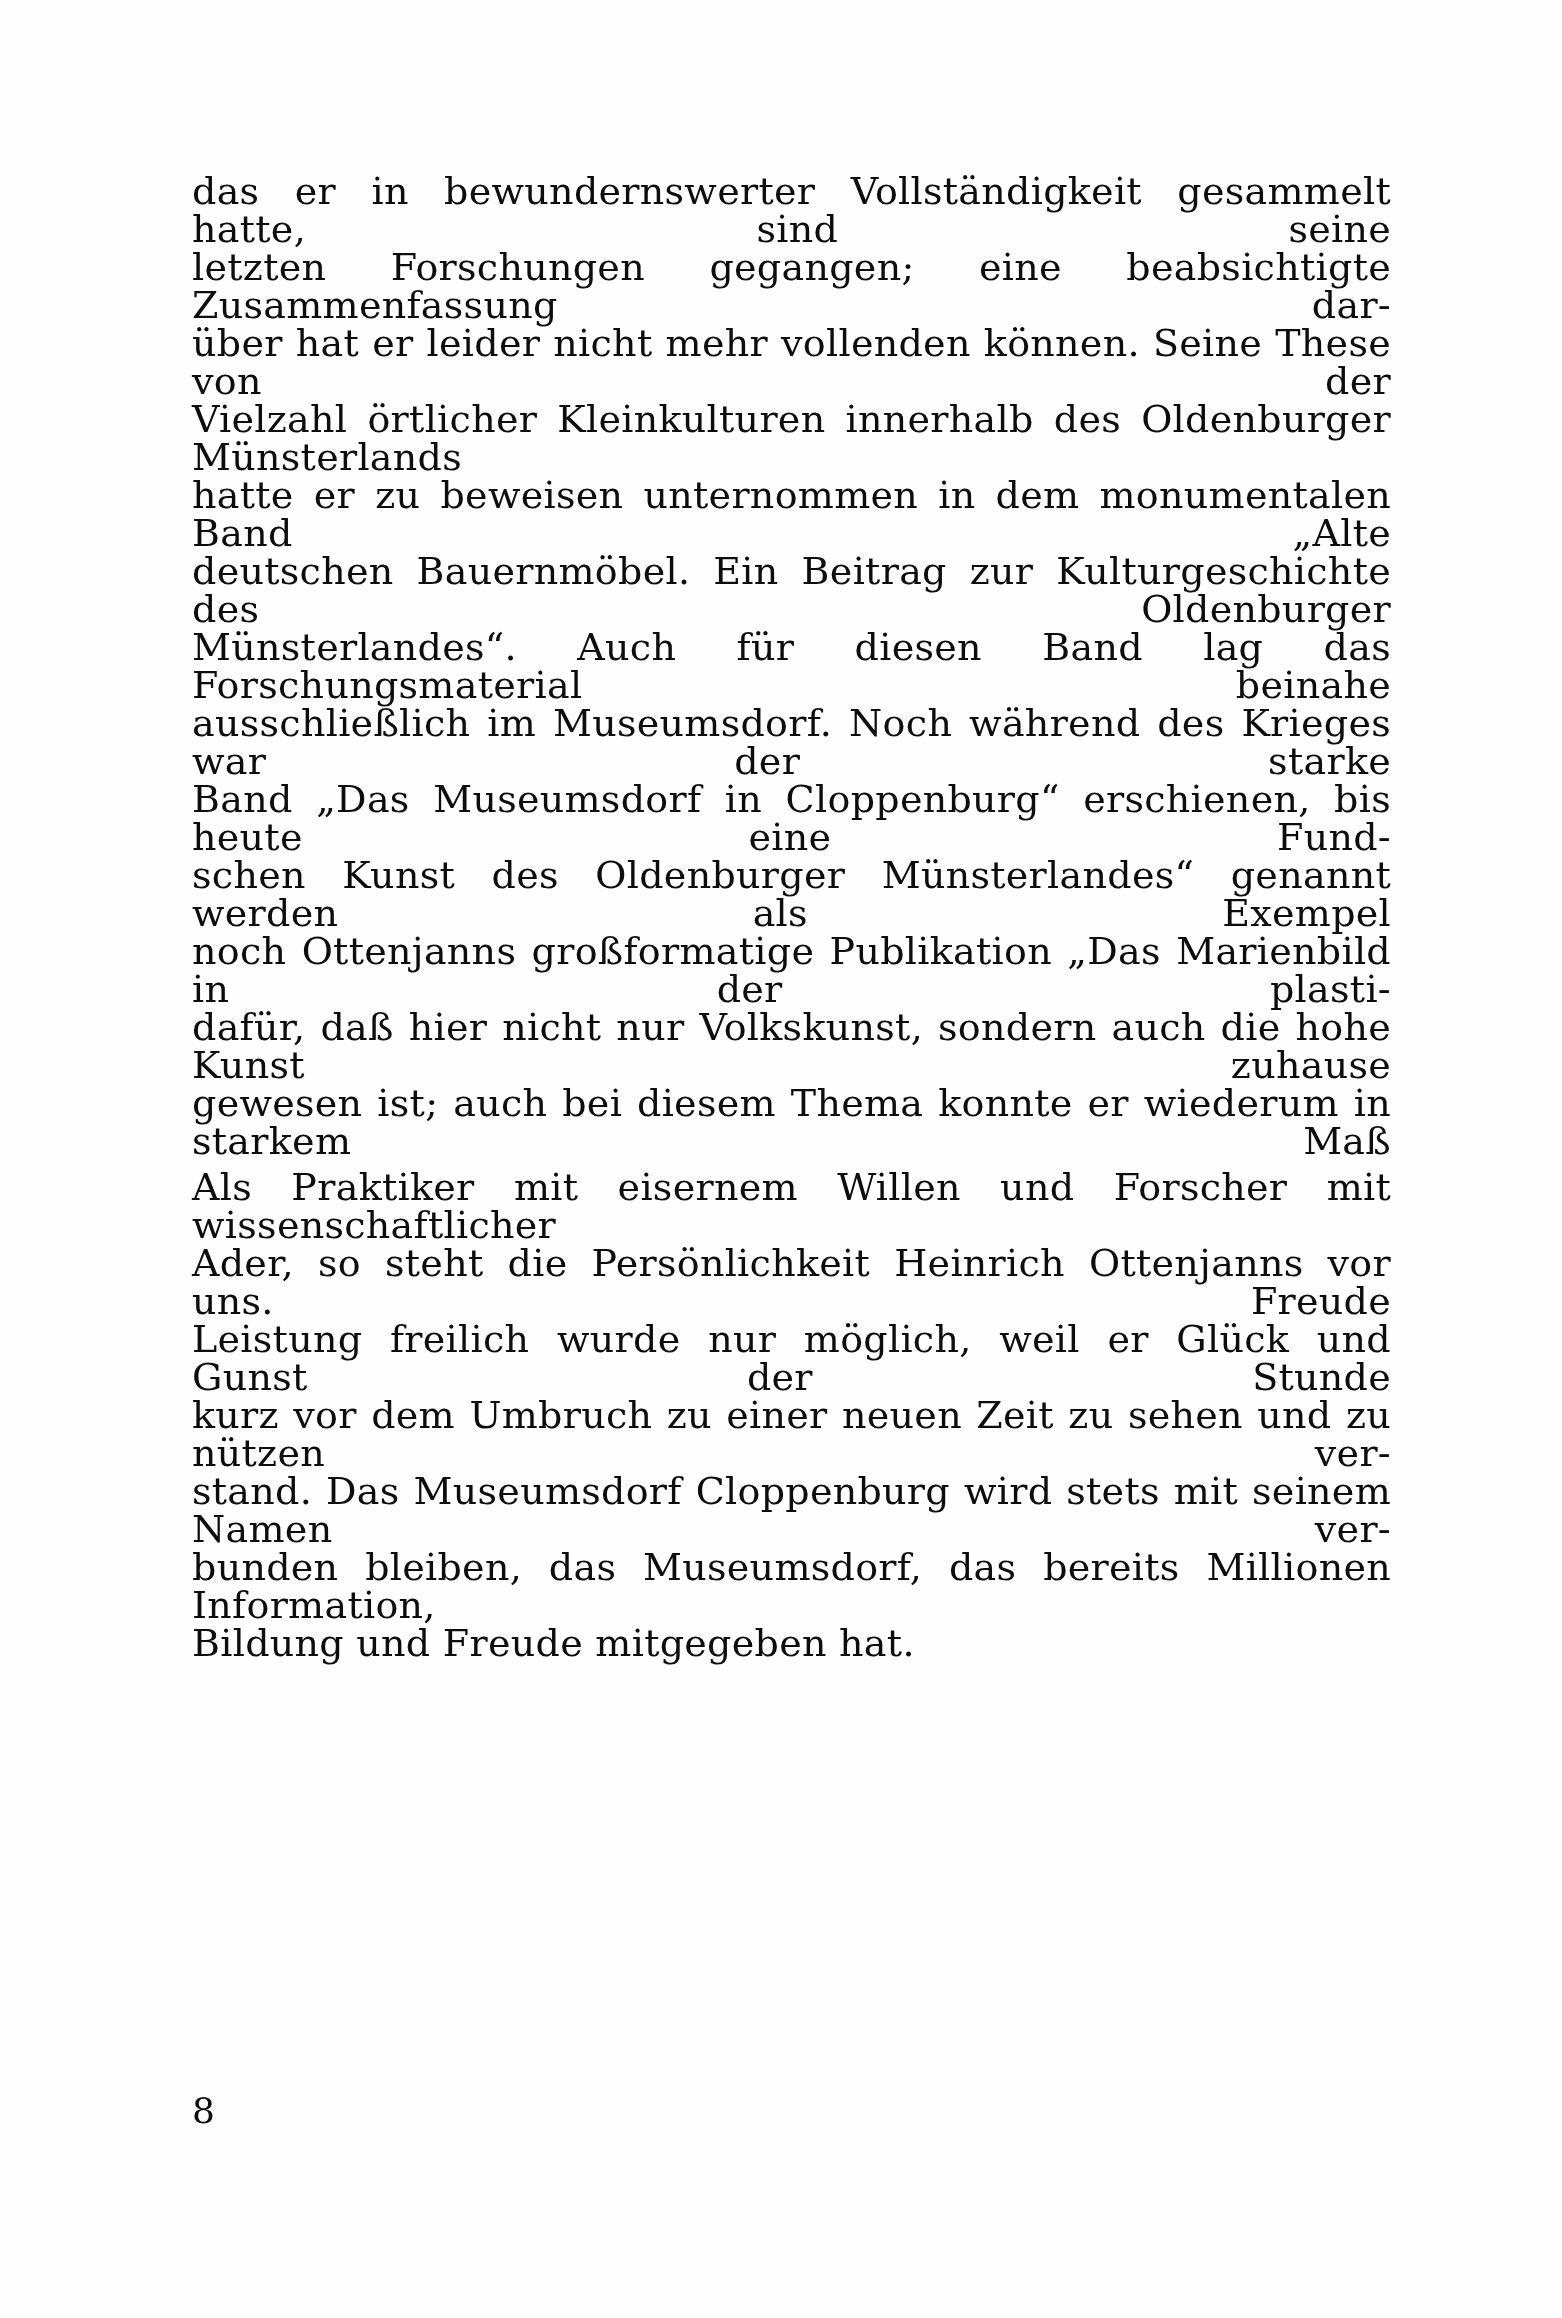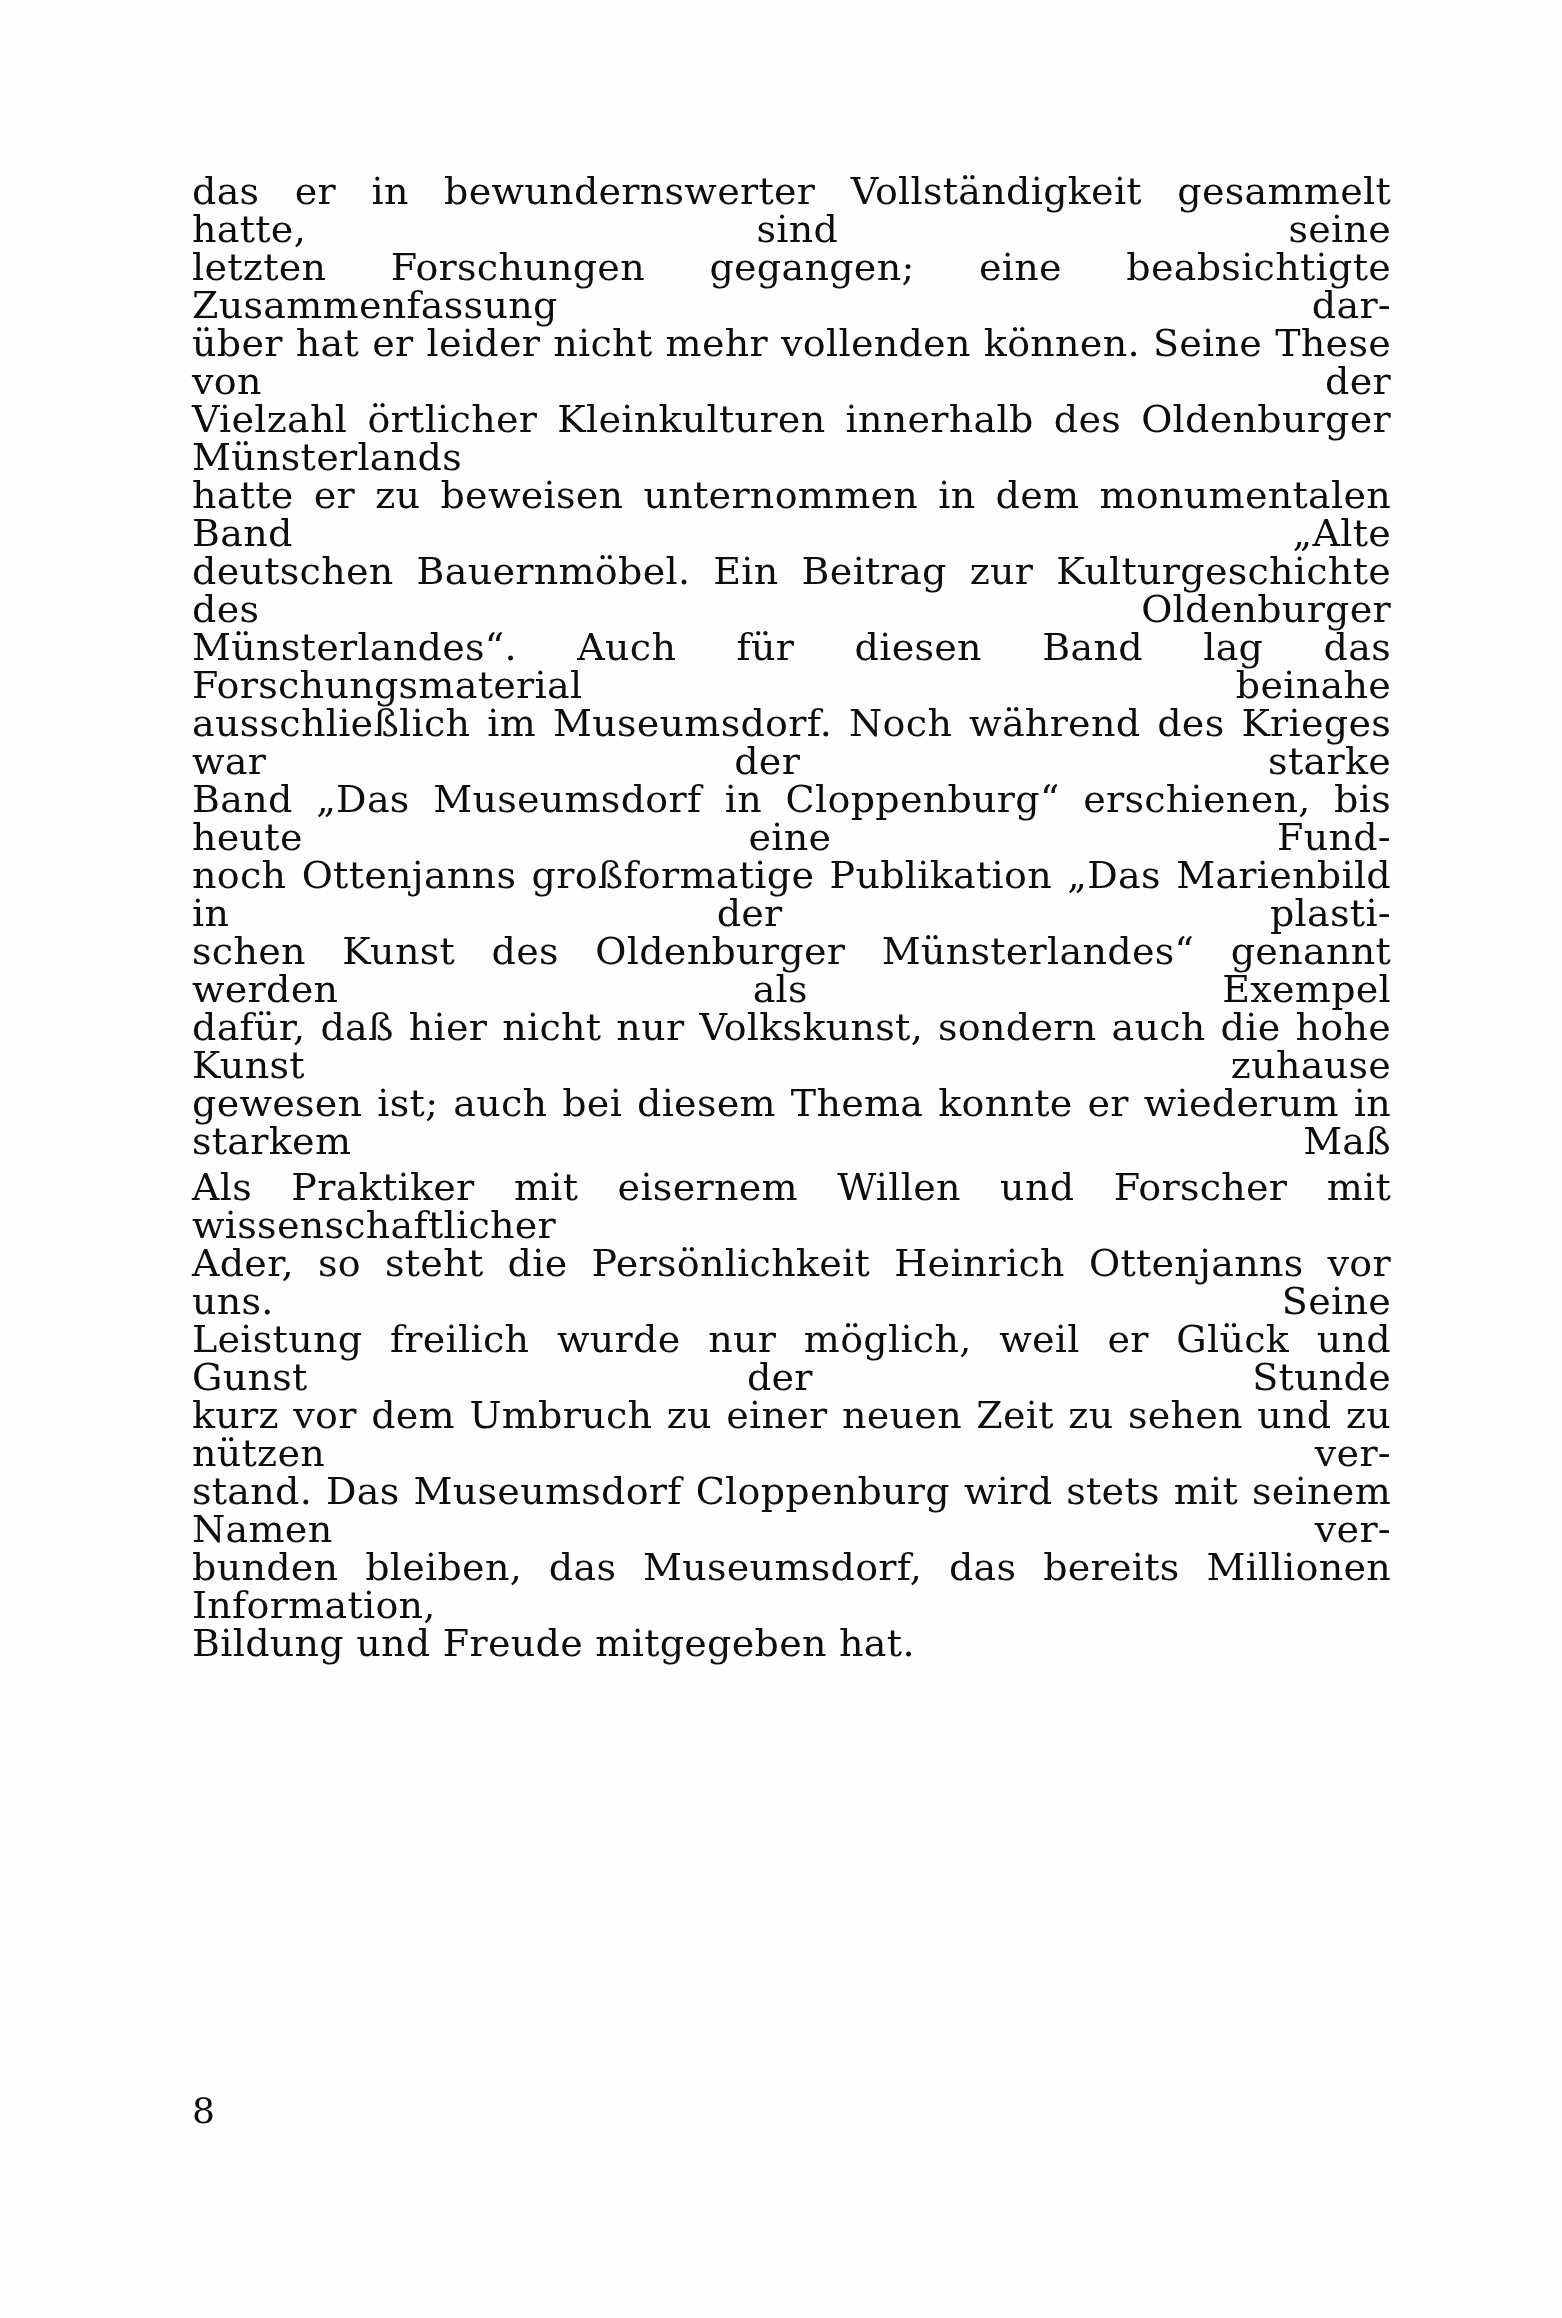--- a/index.html
+++ b/index.html
@@ -66,29 +66,29 @@
     <div class="para">
       <div class="line">das er in bewundernswerter Vollständigkeit gesammelt hatte, sind seine</div>
       <div class="line">letzten Forschungen gegangen; eine beabsichtigte Zusammenfassung dar-</div>
       <div class="line">über hat er leider nicht mehr vollenden können. Seine These von der</div>
       <div class="line">Vielzahl örtlicher Kleinkulturen innerhalb des Oldenburger Münsterlands</div>
       <div class="line">hatte er zu beweisen unternommen in dem monumentalen Band „Alte</div>
       <div class="line">deutschen Bauernmöbel. Ein Beitrag zur Kulturgeschichte des Oldenburger</div>
       <div class="line">Münsterlandes“. Auch für diesen Band lag das Forschungsmaterial beinahe</div>
       <div class="line">ausschließlich im Museumsdorf. Noch während des Krieges war der starke</div>
       <div class="line">Band „Das Museumsdorf in Cloppenburg“ erschienen, bis heute eine Fund-</div>
+      <div class="line">schen Kunst des Oldenburger Münsterlandes“ genannt werden als Exempel</div>
       <div class="line">noch Ottenjanns großformatige Publikation „Das Marienbild in der plasti-</div>
-      <div class="line">schen Kunst des Oldenburger Münsterlandes“ genannt werden als Exempel</div>
       <div class="line">dafür, daß hier nicht nur Volkskunst, sondern auch die hohe Kunst zuhause</div>
       <div class="line">gewesen ist; auch bei diesem Thema konnte er wiederum in starkem Maß</div>
     </div>
 
     <div class="para">
       <div class="line">Als Praktiker mit eisernem Willen und Forscher mit wissenschaftlicher</div>
-      <div class="line">Ader, so steht die Persönlichkeit Heinrich Ottenjanns vor uns. Seine</div>
+      <div class="line">Ader, so steht die Persönlichkeit Heinrich Ottenjanns vor uns. Freude</div>
       <div class="line">Leistung freilich wurde nur möglich, weil er Glück und Gunst der Stunde</div>
       <div class="line">kurz vor dem Umbruch zu einer neuen Zeit zu sehen und zu nützen ver-</div>
       <div class="line">stand. Das Museumsdorf Cloppenburg wird stets mit seinem Namen ver-</div>
       <div class="line">bunden bleiben, das Museumsdorf, das bereits Millionen Information,</div>
       <div class="line end">Bildung und Freude mitgegeben hat.</div>
     </div>
 
   </div>
 
   <div class="page-number">8</div>

